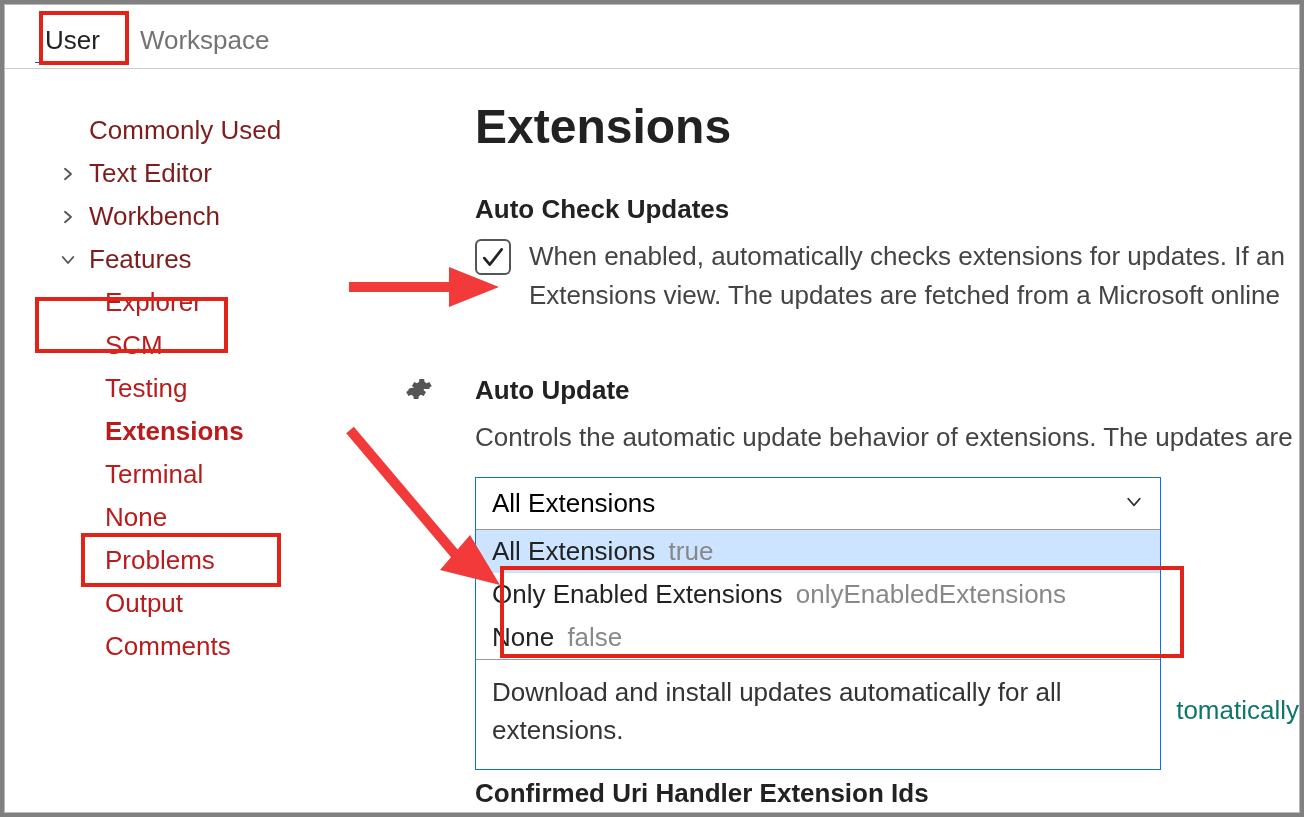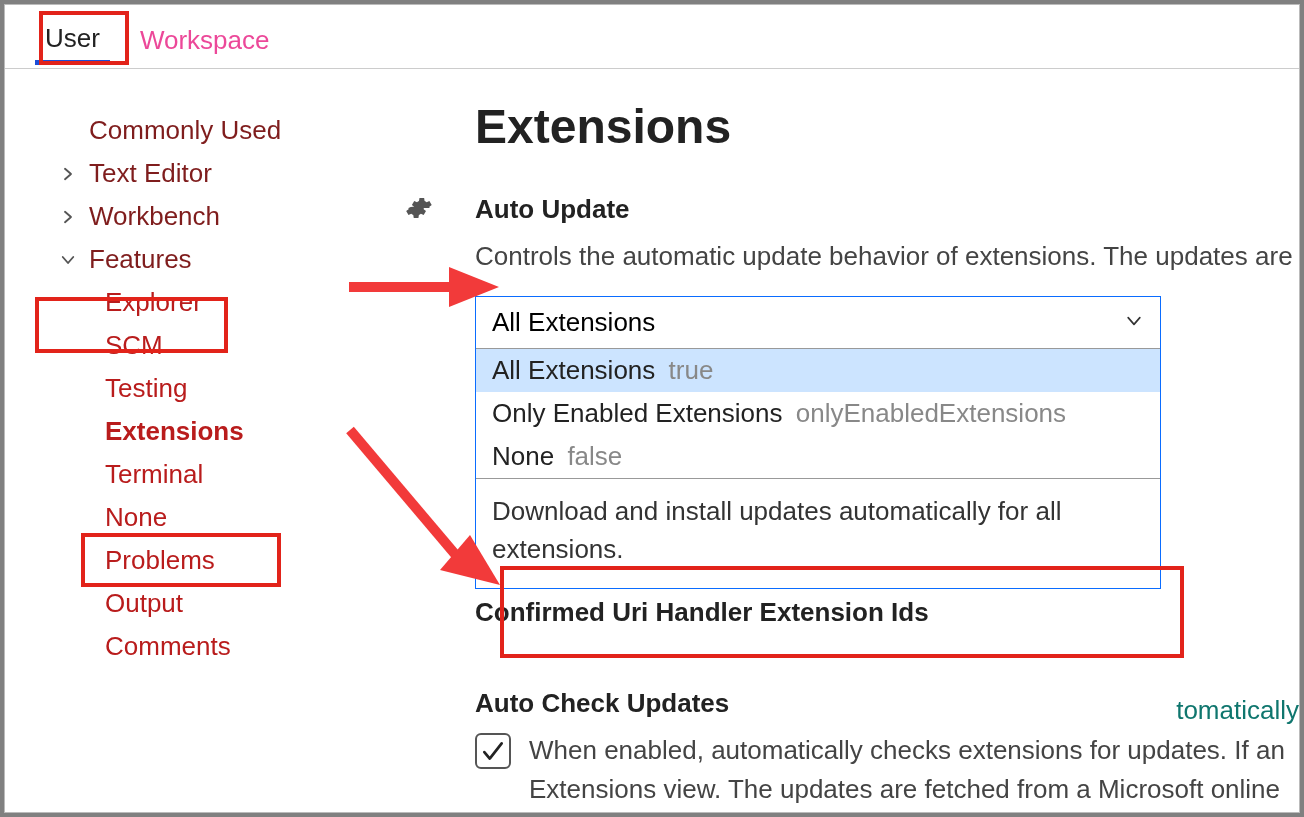--- a/index.html
+++ b/index.html
@@ -27,24 +27,24 @@
     gap: 20px;
     height: 64px;
   }
   .tab {
     font-size: 26px;
     color: #333;
     padding: 6px 10px;
     cursor: pointer;
     border-bottom: 1px solid transparent;
   }
-  .tab.inactive { color: #ec4899; }
+  .tab.inactive { color: #737373; }
   .tab.active {
     color: #222;
-    border-bottom: 5px solid #1d4ed8;
+    border-bottom: 1px solid #1d4ed8;
   }
   .layout {
     display: flex;
     height: calc(100% - 64px);
   }
   .sidebar {
     width: 430px;
     padding: 40px 0 0 50px;
   }
   .tree-item {
@@ -229,20 +229,32 @@
       <div class="sub-item selected">Extensions</div>
       <div class="sub-item">Terminal</div>
       <div class="sub-item">None</div>
       <div class="sub-item">Problems</div>
       <div class="sub-item">Output</div>
       <div class="sub-item">Comments</div>
     </div>
 
     <div class="content">
       <h1 class="page-title">Extensions</h1>
+
+      <div class="setting-block">
+        <div class="setting-label">Auto Check Updates</div>
+        <div class="setting-row-check">
+          <div class="checkbox">
+            <svg viewBox="0 0 24 24">
+                <path d="M4 13l5 6L20 5" stroke="#222" stroke-width="2.5" fill="none" stroke-linecap="round" stroke-linejoin="round"></path>
+              </svg>
+          </div>
+          <div class="setting-desc">When enabled, automatically checks extensions for updates. If an Extensions view. The updates are fetched from a Microsoft online</div>
+        </div>
+      </div>
 
       <div class="setting-block">
         <span class="gear">
           <svg viewBox="0 0 24 24">
               <path fill="currentColor" d="M12 8a4 4 0 100 8 4 4 0 000-8zm9 4a7.9 7.9 0 00-.1-1l2-1.6-2-3.4-2.4 1a8 8 0 00-1.7-1l-.4-2.6h-4l-.4 2.6a8 8 0 00-1.7 1l-2.4-1-2 3.4 2 1.6A7.9 7.9 0 003 12c0 .3 0 .7.1 1L1 14.6l2 3.4 2.4-1c.5.4 1.1.7 1.7 1l.4 2.6h4l.4-2.6c.6-.3 1.2-.6 1.7-1l2.4 1 2-3.4-2-1.6c.1-.3.1-.7.1-1z"></path>
             </svg>
         </span>
         <div class="setting-label">Auto Update</div>
         <div class="setting-desc">Controls the automatic update behavior of extensions. The updates are</div>
 
@@ -268,32 +280,20 @@
               <span class="opt-label">None</span>
               <span class="opt-value">false</span>
             </div>
           </div>
           <div class="option-desc-box">Download and install updates automatically for all extensions.</div>
         </div>
 
         <div class="partial-next">Confirmed Uri Handler Extension Ids</div>
       </div>
 
-      <div class="setting-block">
-        <div class="setting-label">Auto Check Updates</div>
-        <div class="setting-row-check">
-          <div class="checkbox">
-            <svg viewBox="0 0 24 24">
-                <path d="M4 13l5 6L20 5" stroke="#222" stroke-width="2.5" fill="none" stroke-linecap="round" stroke-linejoin="round"></path>
-              </svg>
-          </div>
-          <div class="setting-desc">When enabled, automatically checks extensions for updates. If an Extensions view. The updates are fetched from a Microsoft online</div>
-        </div>
-      </div>
-
       <div class="truncated-text">tomatically</div>
     </div>
   </div>
 
   <div class="anno-box" style="left:34px; top:6px;  width:90px;  height:54px;"></div>
   <div class="anno-box" style="left:30px; top:292px; width:193px; height:56px;"></div>
   <div class="anno-box" style="left:76px; top:528px; width:200px; height:54px;"></div>
   <div class="anno-box" style="left:495px; top:561px; width:684px; height:92px;"></div>
 
   <svg class="arrow" style="left:334px; top:252px; width:160px; height:60px;" viewBox="0 0 160 60">

